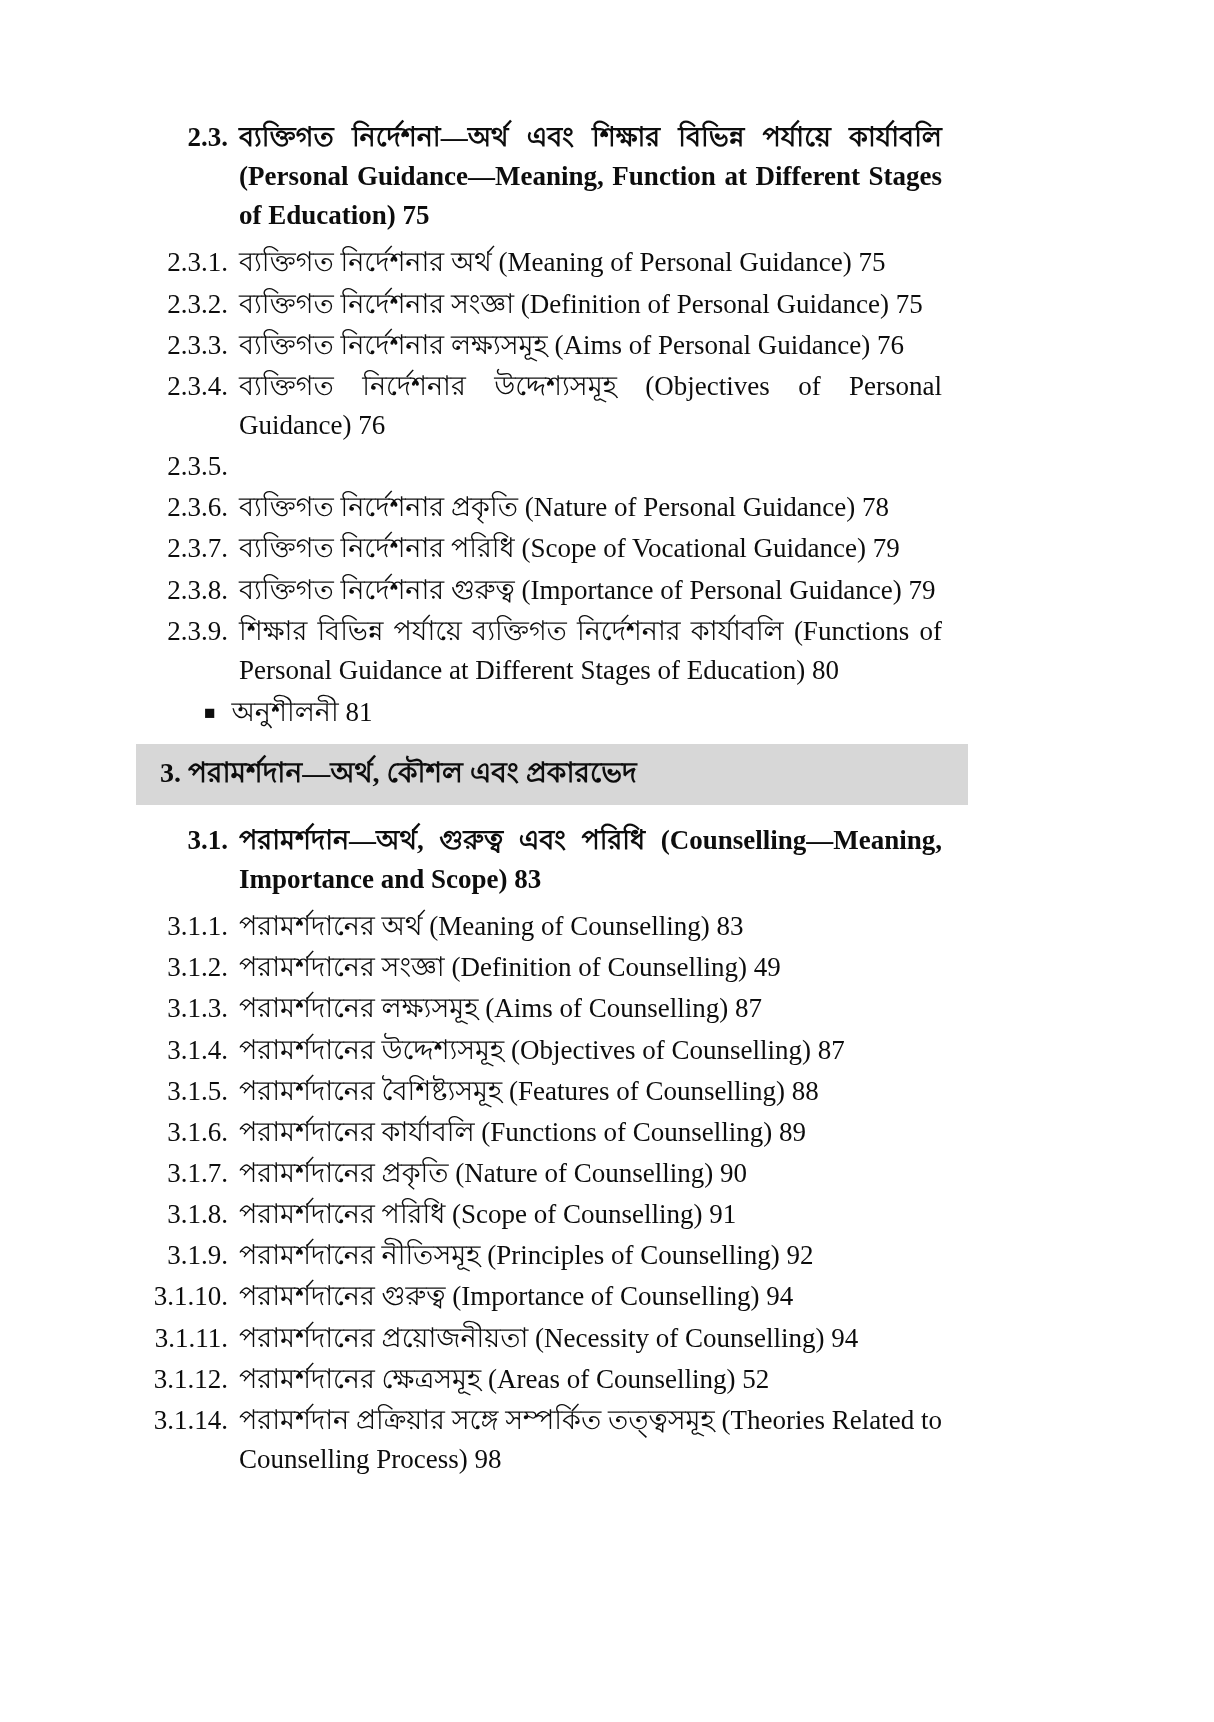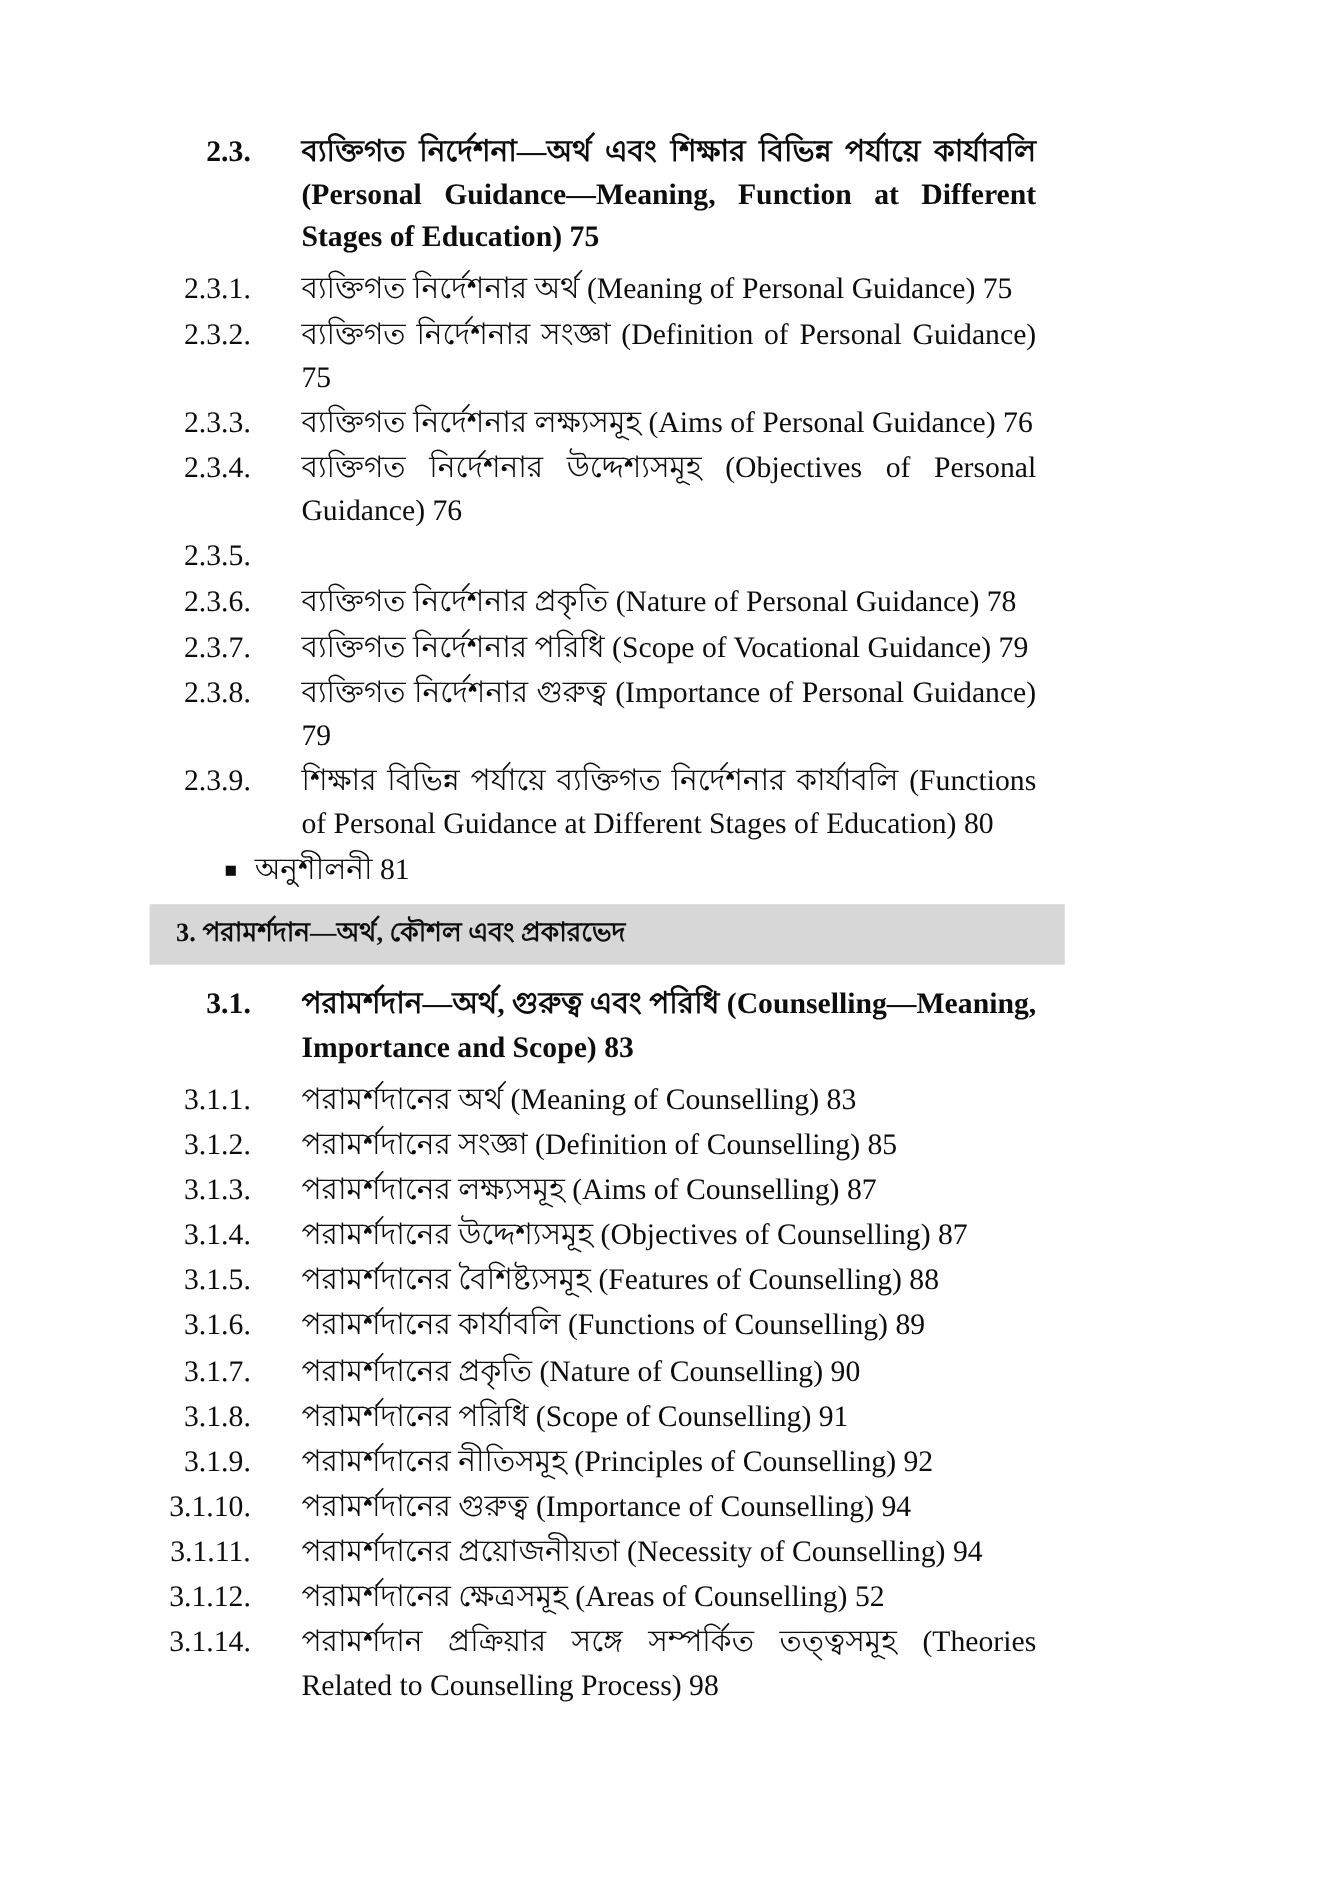--- a/index.html
+++ b/index.html
@@ -11,21 +11,21 @@
     color: #0d0d0d;
     overflow: hidden;
   }
   .content {
     width: 802px;
     margin-left: 140px;
     padding-top: 116px;
     font-size: 27px;
     line-height: 1.45;
   }
-  .entry { display: flex; margin-bottom: 2px; gap: 35px; }
+  .entry { display: flex; margin-bottom: 2px; }
   .entry .num {
     flex: 0 0 88px;
     width: 88px;
     text-align: right;
     white-space: nowrap;
   }
   .entry .body {
     flex: 1;
     text-align: justify;
     padding-left: 11px;
@@ -40,21 +40,21 @@
     font-size: 19px;
     margin-right: 16px;
     line-height: 1;
     position: relative;
     top: -2px;
   }
   .chapter {
     margin: 10px -26px 16px -4px;
     padding: 9px 24px 12px 24px;
     font-weight: bold;
-    font-size: 24px;
+    font-size: 28px;
     line-height: 1.42;
   }
   .ch-line2 { display: flex; padding-left: 38px; align-items: baseline; }
   .ch-line2 .dots { margin-left: auto; padding: 0 14px 0 10px; }
   .ch-line2 .ch-page { white-space: nowrap; }
   .pg { white-space: nowrap; text-align: center; }
 </style>
 </head>
 <body>
 
@@ -109,21 +109,21 @@
       <div class="entry subheading">
         <span class="num">3.1.</span>
         <span class="body"><span class="bn">পরামর্শদান—অর্থ, গুরুত্ব এবং পরিধি </span><span class="en">(Counselling—Meaning, Importance and Scope)</span><span class="pg"> 83</span></span>
       </div>
       <div class="entry">
         <span class="num">3.1.1.</span>
         <span class="body"><span class="bn">পরামর্শদানের অর্থ </span><span class="en">(Meaning of Counselling)</span><span class="pg"> 83</span></span>
       </div>
       <div class="entry">
         <span class="num">3.1.2.</span>
-        <span class="body"><span class="bn">পরামর্শদানের সংজ্ঞা </span><span class="en">(Definition of Counselling)</span><span class="pg"> 85</span></span>
+        <span class="body"><span class="bn">পরামর্শদানের সংজ্ঞা </span><span class="en">(Definition of Counselling)</span><span class="pg"> 49</span></span>
       </div>
       <div class="entry">
         <span class="num">3.1.3.</span>
         <span class="body"><span class="bn">পরামর্শদানের লক্ষ্যসমূহ </span><span class="en">(Aims of Counselling)</span><span class="pg"> 87</span></span>
       </div>
       <div class="entry">
         <span class="num">3.1.4.</span>
         <span class="body"><span class="bn">পরামর্শদানের উদ্দেশ্যসমূহ </span><span class="en">(Objectives of Counselling)</span><span class="pg"> 87</span></span>
       </div>
       <div class="entry">

